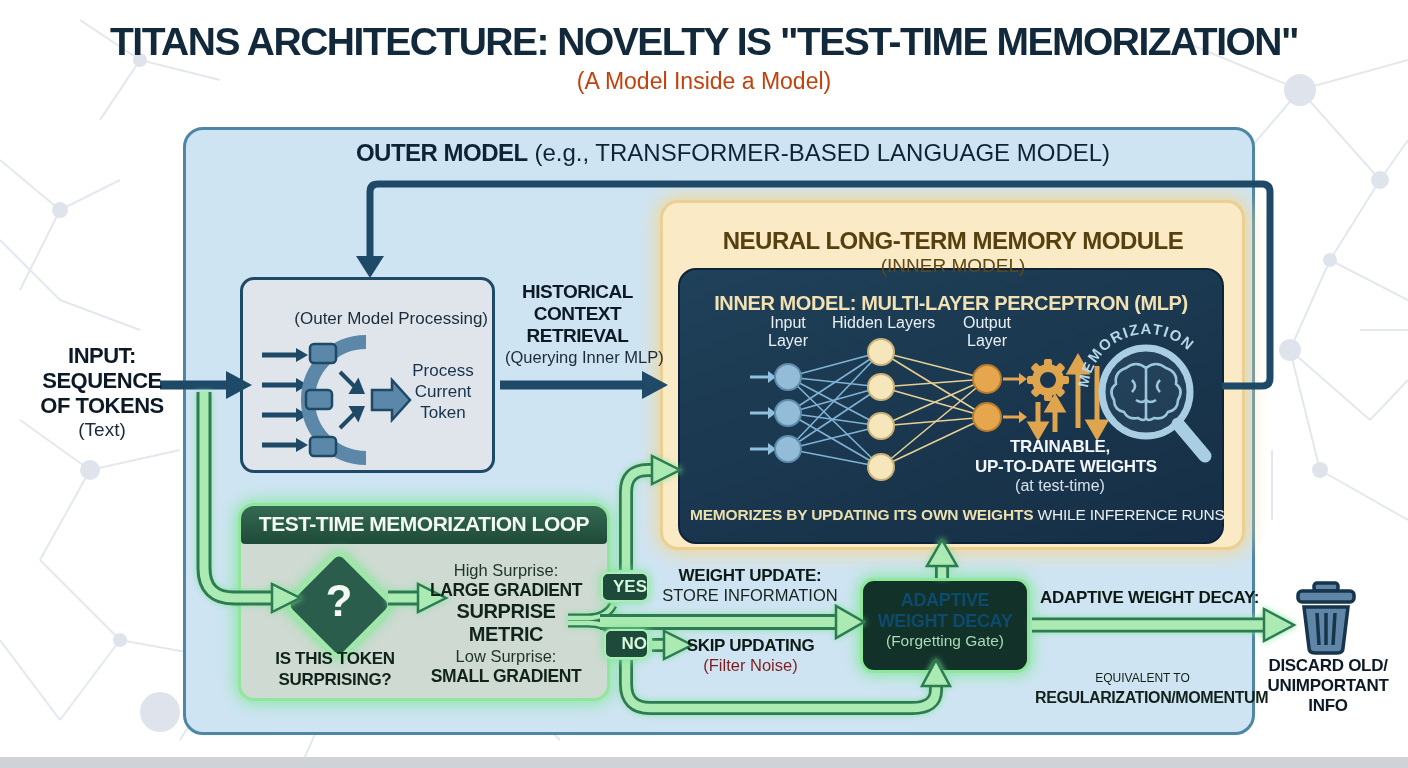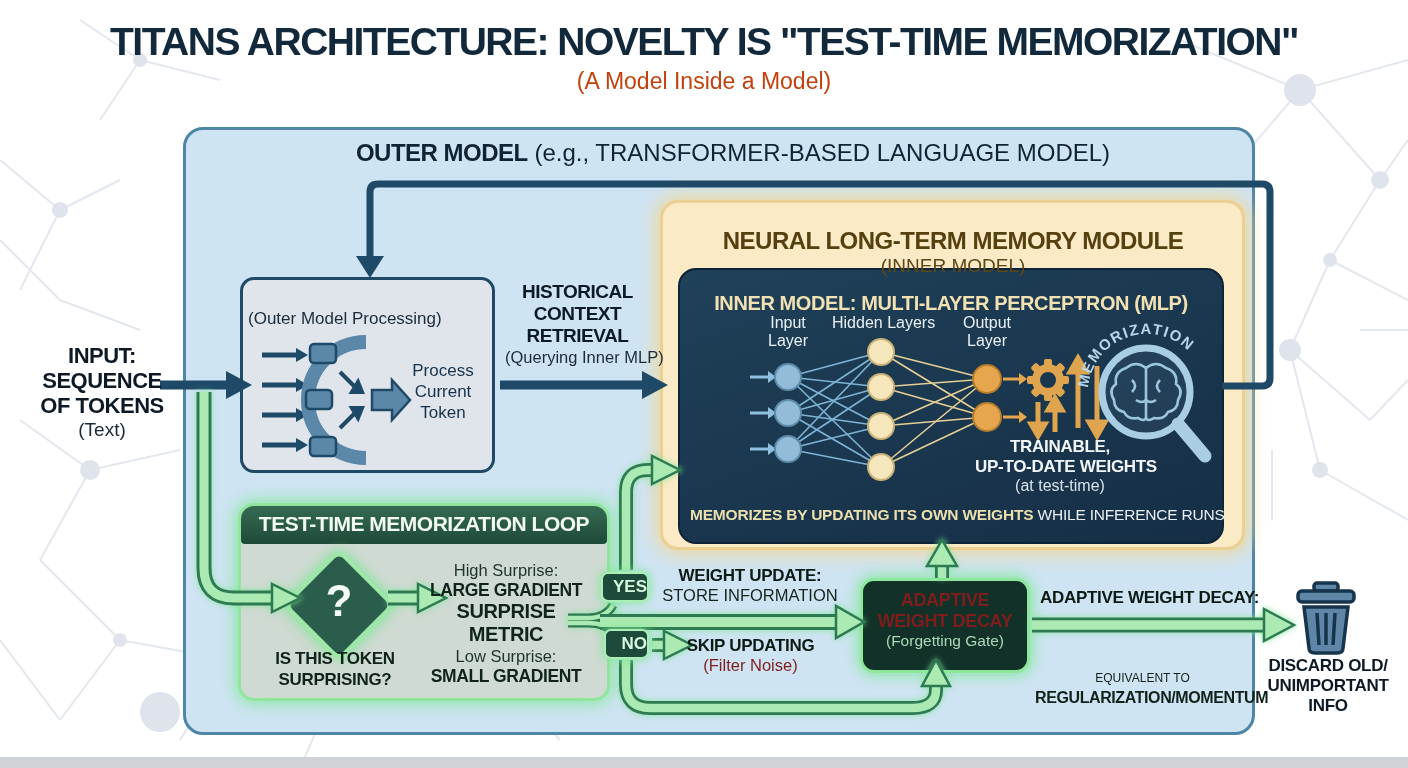--- a/index.html
+++ b/index.html
@@ -25,21 +25,21 @@
   
   .input-block{left:18px;top:343px;width:168px;text-align:center;color:#0d1a26;}
   .input-block .b{font-weight:bold;font-size:22px;line-height:25px;letter-spacing:-0.5px;}
   .input-block .r{font-size:19px;line-height:24px;color:#1b2b3a;}
 
   
   .pred-box{left:240px;top:277px;width:255px;height:196px;background:#dfe5eb;
     border:3.5px solid #1e4a68;border-radius:14px;box-sizing:border-box;}
   .pred-title{left:248px;top:287px;width:240px;text-align:center;font-weight:bold;
     font-size:19px;letter-spacing:-0.5px;color:#10222f;}
-  .pred-sub{left:248px;top:309px;width:240px;text-align:left;font-size:17px;color:#1b2b3a;}
+  .pred-sub{left:248px;top:309px;width:240px;text-align:right;font-size:17px;color:#1b2b3a;}
   .pred-caption{left:398px;top:360px;width:90px;text-align:center;font-size:17px;line-height:21px;color:#17324a;}
 
   
   .hist{left:505px;top:281px;width:145px;text-align:center;color:#0d1a26;}
   .hist .b{font-weight:bold;font-size:19px;line-height:22px;letter-spacing:-0.5px;}
   .hist .r{font-size:16.5px;line-height:20px;color:#1b2b3a;}
 
   
   .tan-box{left:660px;top:200px;width:585px;height:350px;background:#fbeac6;
     border:3px solid #eccf92;border-radius:18px;box-sizing:border-box;
@@ -94,21 +94,21 @@
   .wu .r{font-size:16.5px;color:#15241c;}
   .skip{left:678px;top:636px;width:145px;text-align:center;color:#0d1a13;}
   .skip .b{font-weight:bold;font-size:17px;letter-spacing:-0.3px;}
   .skip .r{font-size:16.5px;color:#7f1d1d;}
 
   
   .adaptive-box{left:860px;top:578px;width:170px;height:95px;background:#123129;
     border:3px solid #8fe79c;border-radius:14px;box-sizing:border-box;
     box-shadow:0 0 14px 3px rgba(126,231,150,0.85);}
   .adaptive-text{left:862px;top:590px;width:166px;text-align:center;}
-  .adaptive-text .b{font-weight:bold;font-size:18px;line-height:21px;letter-spacing:-0.3px;color:#7f1d1d;}
+  .adaptive-text .b{font-weight:bold;font-size:18px;line-height:21px;letter-spacing:-0.3px;color:#0c4a6e;}
   .adaptive-text .r{font-size:15.5px;color:#a9d9b6;}
 
   
   .decay-title{left:1040px;top:588px;width:210px;text-align:center;font-weight:bold;
     font-size:17px;letter-spacing:-0.3px;color:#0d1a13;}
   .decay-sub{left:1035px;top:633px;width:215px;text-align:center;color:#12211a;}
   .decay-sub .r{font-size:12px;line-height:19px;margin-top:36px;}
   .decay-sub .b{font-weight:bold;font-size:16px;line-height:19px;letter-spacing:-0.4px;}
 
   

